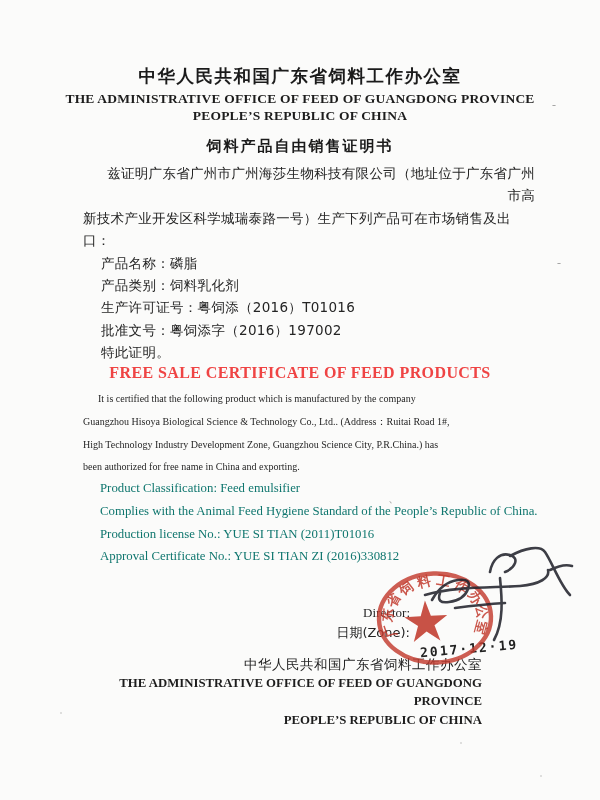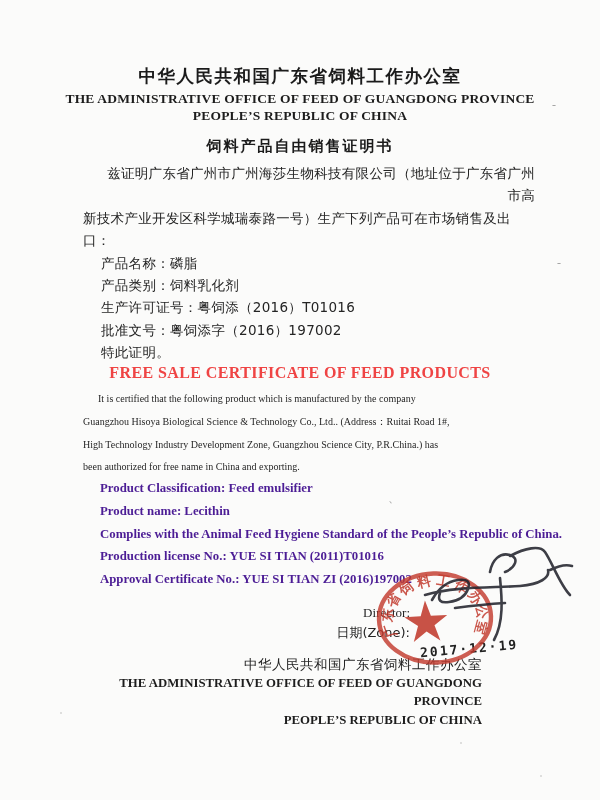--- a/index.html
+++ b/index.html
@@ -11,21 +11,21 @@
   .cn{font-family:"DejaVu Sans","Liberation Serif",serif;}
   .title-cn{top:64px;font-size:17.5px;font-weight:bold;letter-spacing:1.5px;color:#1b1b1b;}
   .title-en{top:91px;font-size:13.5px;font-weight:bold;line-height:16.5px;color:#1d1d1d;letter-spacing:.2px;}
   .subtitle-cn{top:137px;font-size:15px;font-weight:bold;letter-spacing:2px;color:#1b1b1b;}
   .cn-block{top:162px;left:83px;width:452px;font-size:13.5px;line-height:22.4px;color:#242424;letter-spacing:.3px;}
   .cn-block .indent1{text-indent:15px;text-align:right;}
   .cn-block .lbl{padding-left:18px;}
   .en-heading{top:364px;font-size:16px;font-weight:bold;letter-spacing:.4px;color:#ef4444;}
   .en-para{top:388px;left:83px;width:500px;font-size:10px;line-height:22.8px;color:#262626;white-space:nowrap;}
   .en-para .indent1{text-indent:15px;}
-  .en-details{top:477px;left:100px;width:490px;font-size:12.8px;line-height:22.8px;color:#4c1d95;white-space:nowrap;font-weight:bold;}
+  .en-details{top:477px;left:100px;width:490px;font-size:12.8px;line-height:22.8px;color:#0f766e;white-space:nowrap;}
   .sig-labels{top:603px;left:180px;width:230px;text-align:right;font-size:13px;line-height:19.6px;color:#242424;}
   .sig-labels .cnmix{font-family:"DejaVu Sans","Liberation Serif",serif;}
   .org-block{top:655px;right:118px;width:430px;text-align:right;line-height:18.6px;}
   .org-cn{font-size:13.5px;color:#242424;letter-spacing:.5px;}
   .org-en{font-size:12.8px;font-weight:bold;color:#1d1d1d;}
   .date-stamp{top:641px;left:420px;font-size:13px;letter-spacing:2px;font-weight:bold;
               transform:rotate(-5deg);font-family:"DejaVu Sans Mono",monospace;}
   .seal-svg{top:545px;left:345px;z-index:3;}
   .star{top:594px;left:401px;font-size:56px;line-height:56px;z-index:3;opacity:.88;
         font-family:"DejaVu Sans",sans-serif;transform:rotate(-3deg);}
@@ -59,24 +59,23 @@
 
   <div class="abs en-para">
     <div class="indent1">It is certified that the following product which is manufactured by the company</div>
     <div>Guangzhou Hisoya Biological Science &amp; Technology Co., Ltd.. (Address：Ruitai Road 1#,</div>
     <div>High Technology Industry Development Zone, Guangzhou Science City, P.R.China.) has</div>
     <div>been authorized for free name in China and exporting.</div>
   </div>
 
   <div class="abs en-details">
     <div>Product Classification: Feed emulsifier</div>
-    <div>Product name: Lecithin</div>
     <div>Complies with the Animal Feed Hygiene Standard of the People’s Republic of China.</div>
     <div>Production license No.: YUE SI TIAN (2011)T01016</div>
-    <div>Approval Certificate No.: YUE SI TIAN ZI (2016)197002</div>
+    <div>Approval Certificate No.: YUE SI TIAN ZI (2016)330812</div>
   </div>
 
   <div class="abs sig-labels">
     <div>Director:</div>
     <div class="cnmix">日期(Zone):</div>
   </div>
 
   <div class="abs date-stamp">2017·12·19</div>
 
   <div class="abs org-block">

